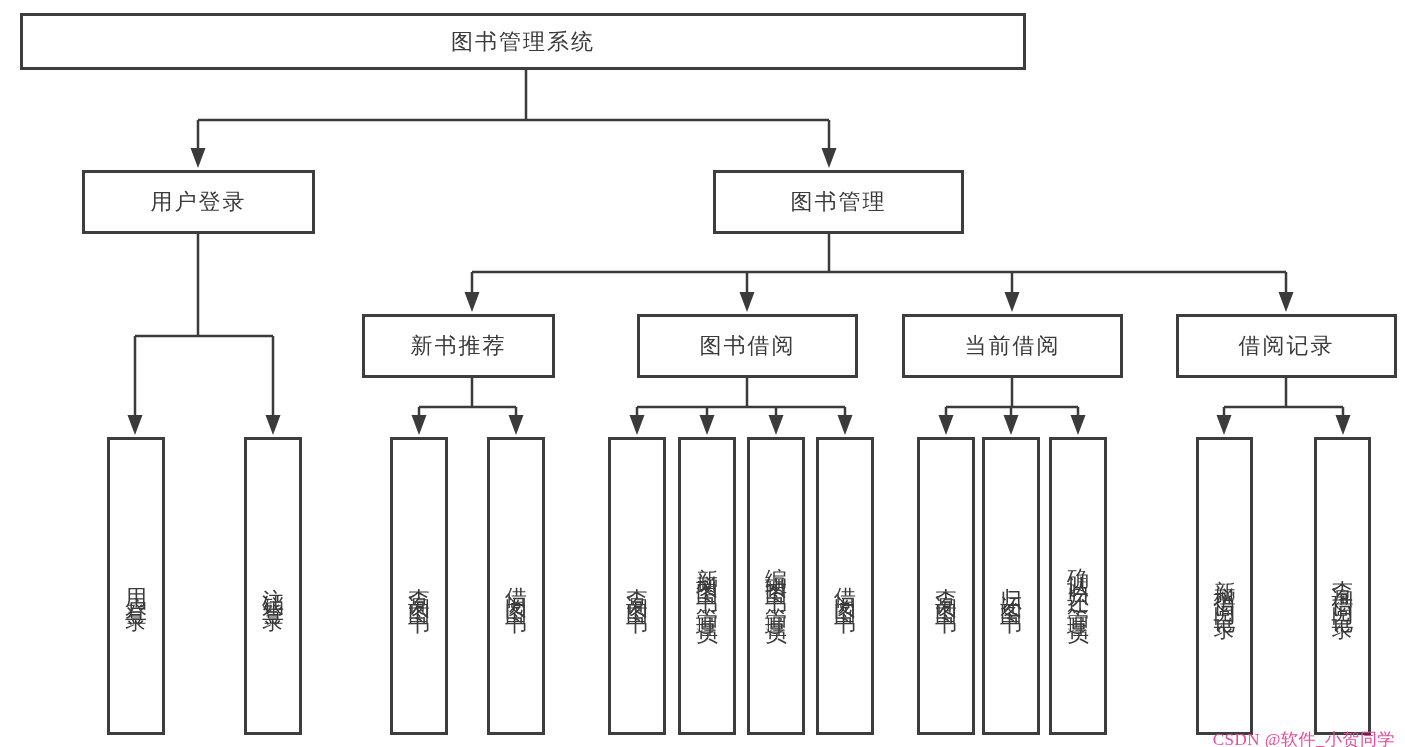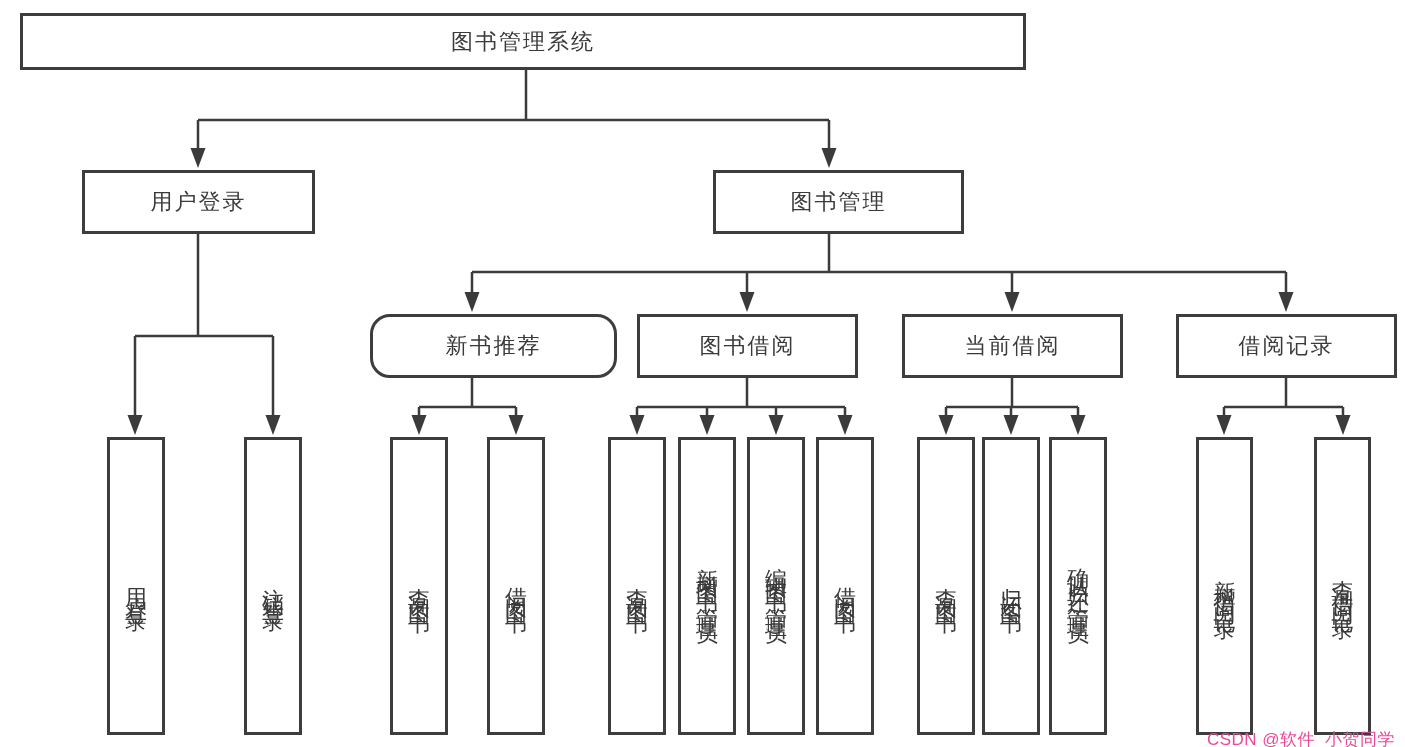--- a/index.html
+++ b/index.html
@@ -1,21 +1,21 @@
 <!DOCTYPE html>
 <html lang="zh"><head>
 <meta charset="utf-8">
 <style>
   html,body{margin:0;padding:0;background:#ffffff;}
   #stage{
     position:relative;
     width:1405px;height:747px;
     background:#ffffff;
     overflow:hidden;
-    font-family:Liberation Sans, sans-serif;
+    font-family:Liberation Serif, serif;
   }
   #connectors{position:absolute;left:0;top:0;z-index:1;}
   .box{
     position:absolute;
     box-sizing:border-box;
     background:#ffffff;
     border:3px solid #3d3d3d;
     display:flex;
     align-items:center;
     justify-content:center;
@@ -89,21 +89,21 @@
     <span class="lbl">图书管理系统</span>
   </div>
 
   <div class="box" style="left:82px;top:170px;width:233px;height:64px;">
     <span class="lbl">用户登录</span>
   </div>
   <div class="box" style="left:713px;top:170px;width:251px;height:64px;">
     <span class="lbl">图书管理</span>
   </div>
 
-  <div class="box" style="left:370px;top:314px;width:247px;height:64px;border-radius:20px;">
+  <div class="box" style="left:362px;top:314px;width:193px;height:64px;">
     <span class="lbl">新书推荐</span>
   </div>
   <div class="box" style="left:637px;top:314px;width:221px;height:64px;">
     <span class="lbl">图书借阅</span>
   </div>
   <div class="box" style="left:902px;top:314px;width:221px;height:64px;">
     <span class="lbl">当前借阅</span>
   </div>
   <div class="box" style="left:1176px;top:314px;width:221px;height:64px;">
     <span class="lbl">借阅记录</span>

